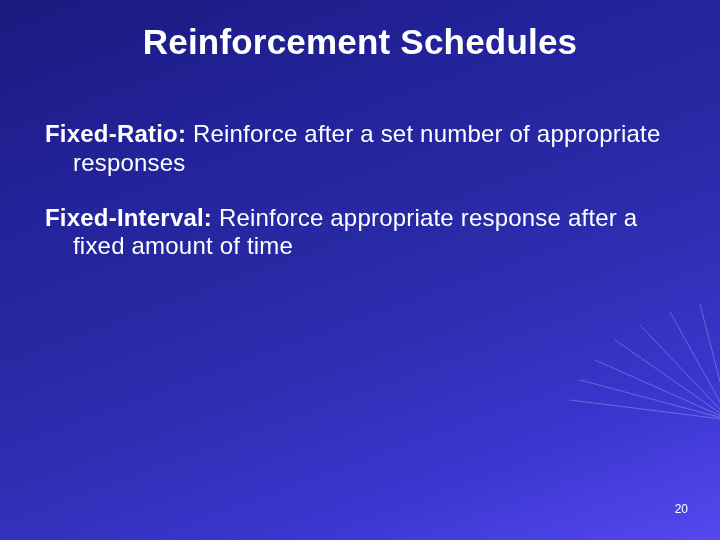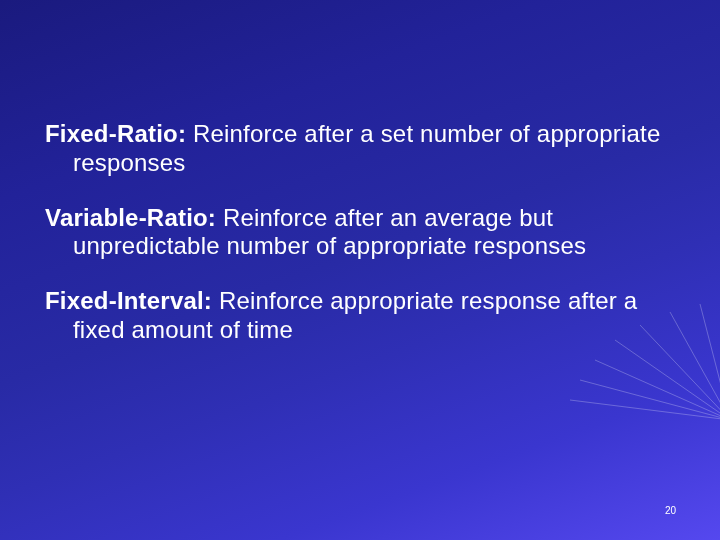--- a/index.html
+++ b/index.html
@@ -49,23 +49,23 @@
     padding-left: 28px;
     text-indent: -28px;
     letter-spacing: 0.2px;
   }
   .term {
     font-weight: 700;
   }
   .pagenum {
     position: absolute;
     bottom: 24px;
-    right: 44px;
+    right: 32px;
     color: #ffffff;
-    font-size: 10px;
+    font-size: 12px;
   }
   
   .rays {
     position: absolute;
     right: -10px;
     bottom: 120px;
     width: 160px;
     height: 120px;
     pointer-events: none;
     opacity: 0.25;
@@ -73,27 +73,25 @@
   .rays line {
     stroke: #ffffff;
     stroke-width: 1;
   }
 </style>
 </head>
 <body>
 
 <div class="slide">
 
+  <div class="title">Reinforcement  Schedules</div>
 
   <div class="body">
     <div class="item">
       <span class="term">Fixed-Ratio:</span><span> Reinforce after a set number of appropriate responses</span>
-    </div>
-    <div class="item">
-      <span class="term">Variable-Ratio:</span><span> Reinforce after an average but unpredictable number of appropriate responses</span>
     </div>
     <div class="item">
       <span class="term">Fixed-Interval:</span><span> Reinforce appropriate response after a fixed amount of time</span>
     </div>
   </div>
 
   <svg class="rays" viewBox="0 0 160 120">
     <line x1="160" y1="120" x2="0" y2="100"></line>
     <line x1="160" y1="120" x2="10" y2="80"></line>
     <line x1="160" y1="120" x2="25" y2="60"></line>

